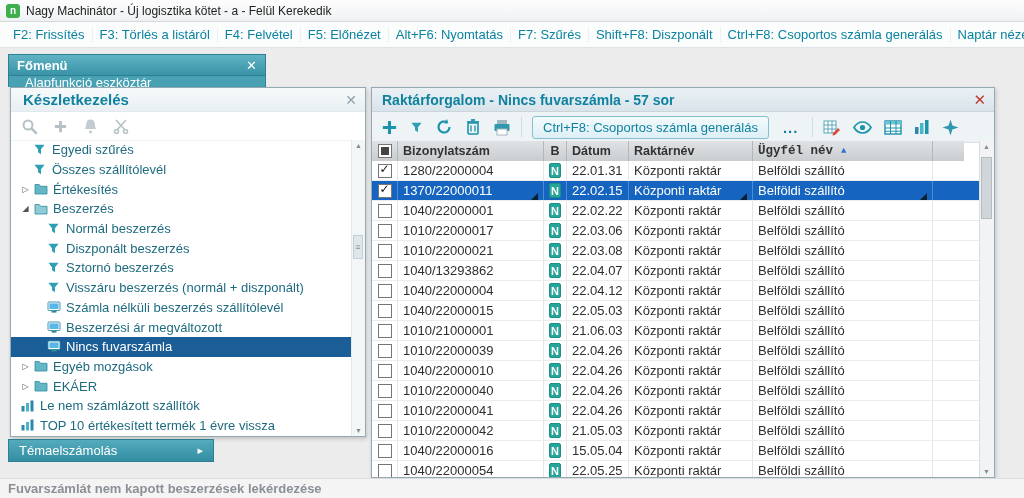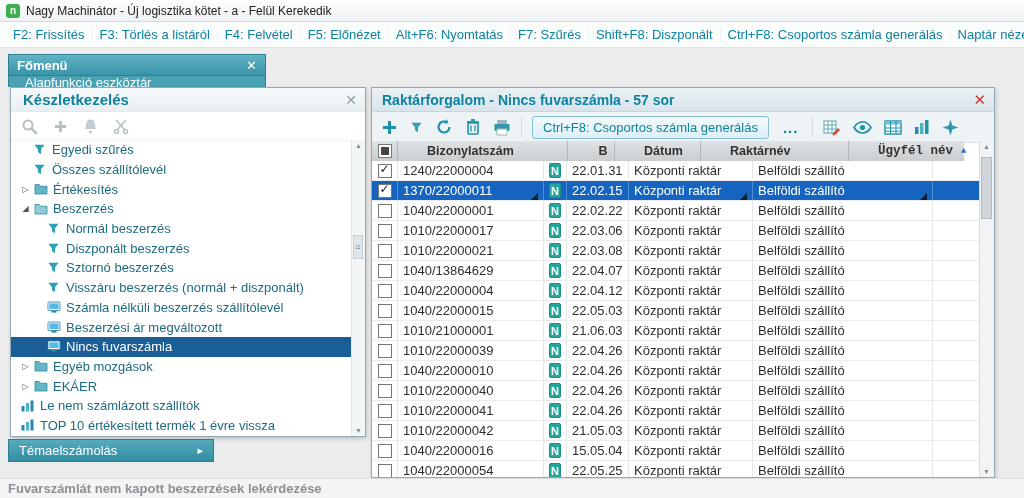--- a/index.html
+++ b/index.html
@@ -68,21 +68,21 @@
   .tgroup{display:flex;align-items:center;gap:12px;}
   .tgroup .icn{cursor:pointer;}
   .tsep{width:1px;height:20px;background:#d2dce1;}
   .group-btn{background:linear-gradient(#f3fafc,#ddeff5);border:1px solid #86bfd0;border-radius:3px;
     color:#0f82a0;font-size:13px;padding:3px 10px;font-family:inherit;cursor:pointer;white-space:nowrap;}
   .more-btn{background:transparent;border:none;color:#0f82a0;font-size:15px;font-weight:bold;
     letter-spacing:1px;cursor:pointer;padding:0 4px;font-family:inherit;}
   
   .grid-header{position:absolute;left:0;top:53px;right:30px;height:20px;display:flex;
     background:linear-gradient(#e0e3e5,#c9cdd0);border-bottom:1px solid #a8adb1;
-    font-size:12.5px;font-weight:bold;color:#333;gap:24px;}
+    font-size:12.5px;font-weight:bold;color:#333;}
   .grid-body{position:absolute;left:0;top:73px;right:14px;bottom:0;overflow:hidden;background:#fff;}
   .gcell{display:flex;align-items:center;padding:0 5px;box-sizing:border-box;flex:none;
     border-right:1px solid #e6e6e6;overflow:hidden;white-space:nowrap;}
   .grid-header .gcell{border-right:1px solid #b2b7ba;}
   .sort{color:#2f6fd0;font-size:9px;margin-left:8px;}
   .grow{display:flex;height:19px;border-bottom:1px solid #ececec;font-size:13px;color:#2e2e2e;
     background:#fff;cursor:pointer;}
   .grow.selected{background:#1565c0;color:#fff;}
   .grow.selected .gcell{border-right-color:rgba(255,255,255,.25);}
   .cb{width:12px;height:12px;border:1px solid #767676;background:#fff;position:relative;flex:none;}
@@ -421,21 +421,21 @@
       <div class="gcell" style="width: 47px;">
         <span></span>
       </div>
     </div>
   <div class="grid-body">
       <div class="grow">
         <div class="gcell" style="width: 26px; justify-content: center;">
           <span class="cb checked"></span>
         </div>
         <div class="gcell" style="width: 146px;">
-          <span>1240/22000004</span>
+          <span>1280/22000004</span>
         </div>
         <div class="gcell" style="width: 23px; justify-content: center;">
           <span class="nb">N</span>
         </div>
         <div class="gcell" style="width: 62px;">
           <span>22.01.31</span>
         </div>
         <div class="gcell" style="width: 124px;">
           <span>Központi raktár</span>
         </div>
@@ -529,21 +529,21 @@
         <div class="gcell" style="width: 180px;">
           <span>Belföldi szállító</span>
         </div>
         <div class="gcell" style="width: 47px; border-right: none;"></div>
       </div>
       <div class="grow">
         <div class="gcell" style="width: 26px; justify-content: center;">
           <span class="cb"></span>
         </div>
         <div class="gcell" style="width: 146px;">
-          <span>1040/13864629</span>
+          <span>1040/13293862</span>
         </div>
         <div class="gcell" style="width: 23px; justify-content: center;">
           <span class="nb">N</span>
         </div>
         <div class="gcell" style="width: 62px;">
           <span>22.04.07</span>
         </div>
         <div class="gcell" style="width: 124px;">
           <span>Központi raktár</span>
         </div>

